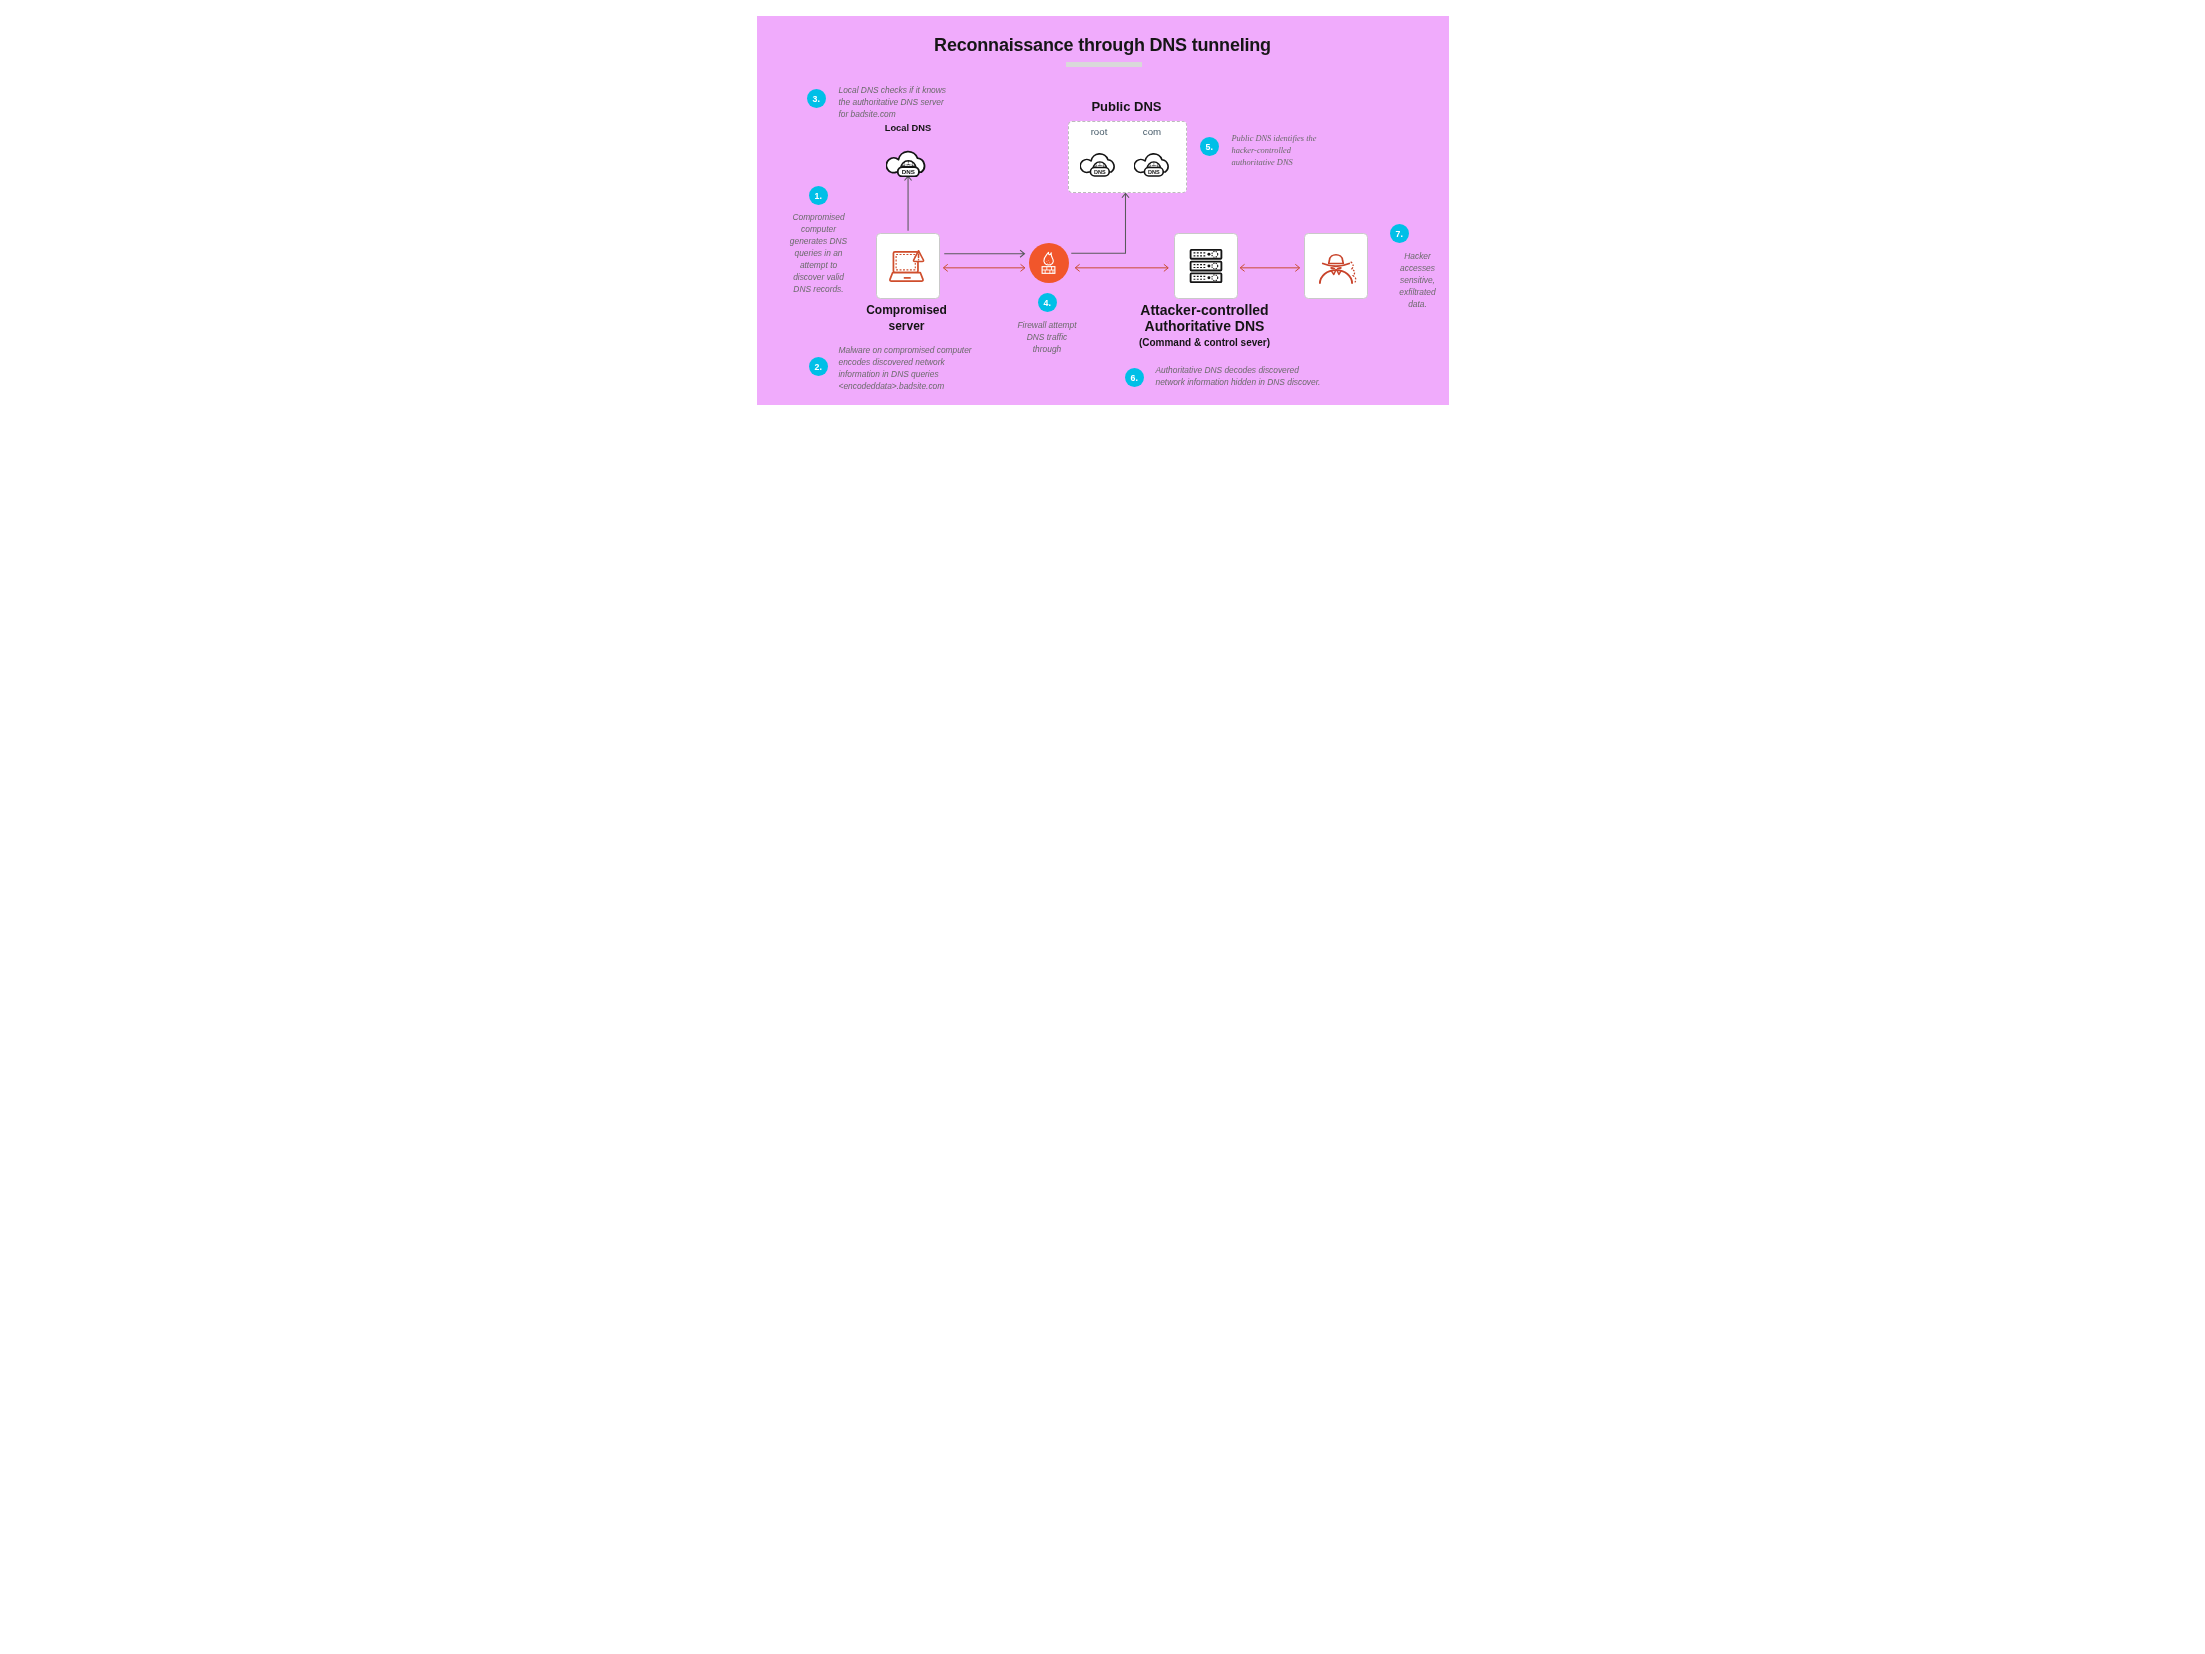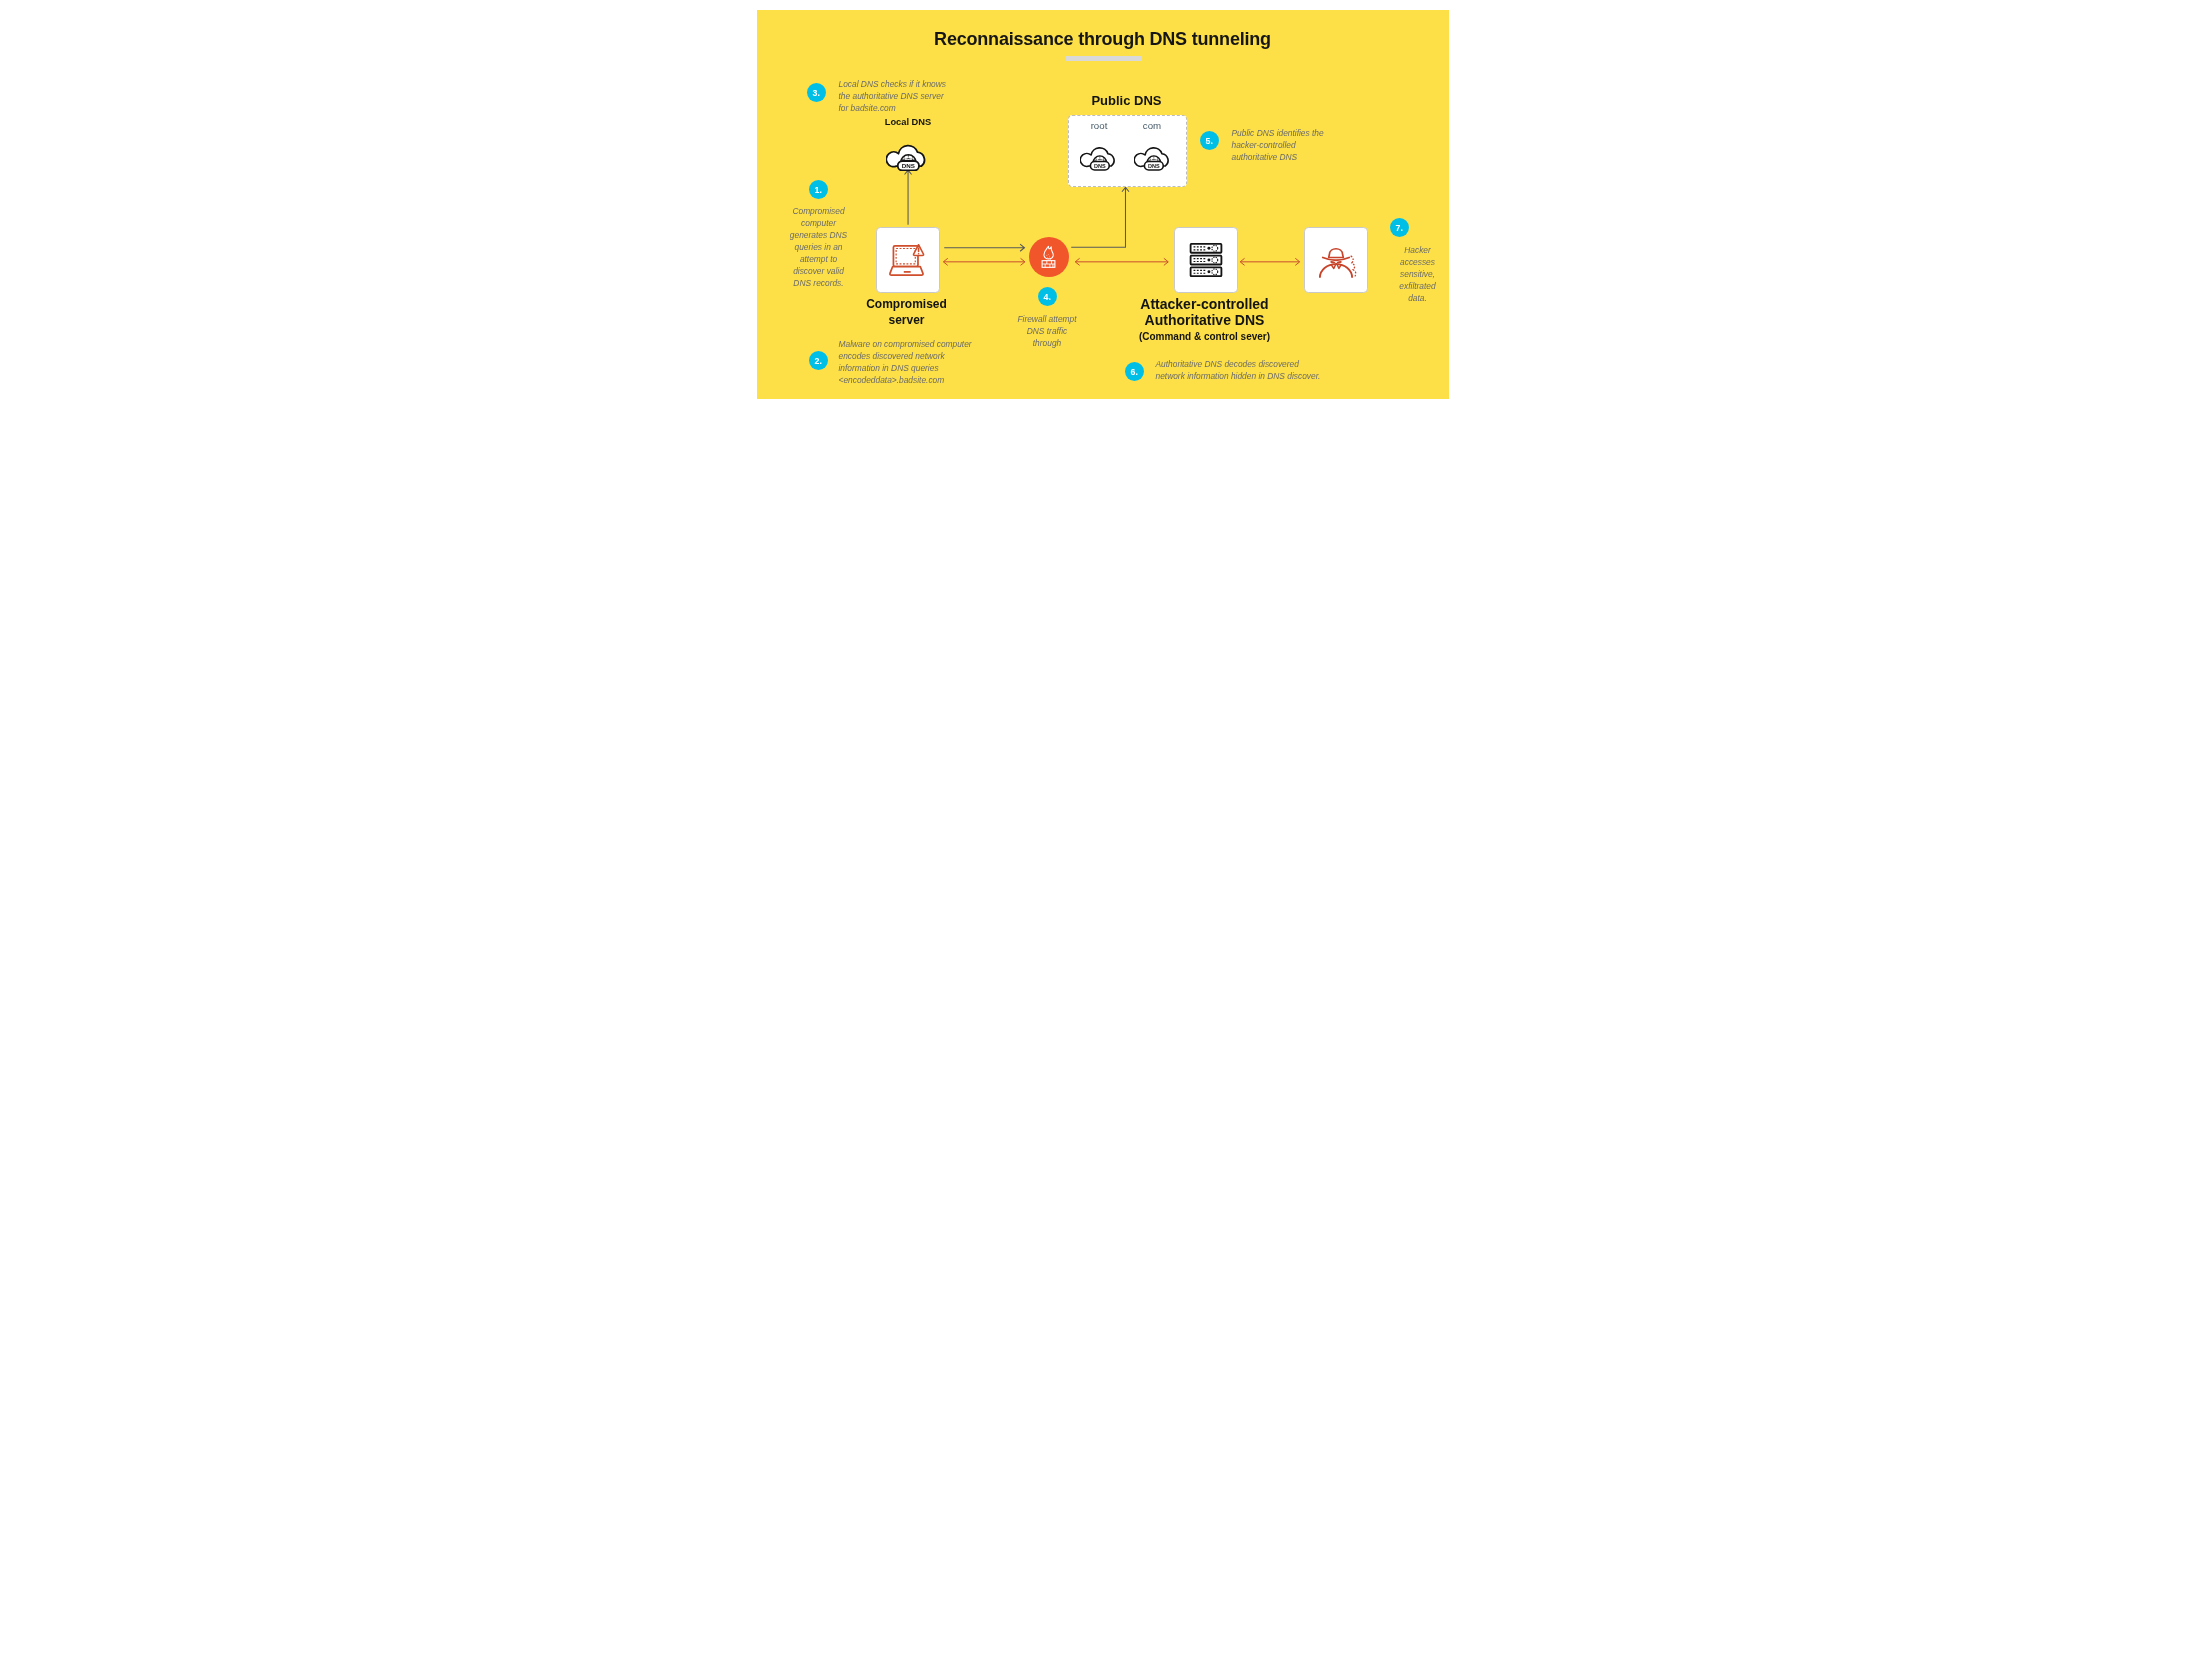--- a/index.html
+++ b/index.html
@@ -1,17 +1,17 @@
 <!DOCTYPE html>
 <html style="font-size:7px"><head>
 <meta charset="utf-8">
 <style>
   html,body{margin:0;padding:0;background:#ffffff;}
   body{font-family:"Liberation Sans", sans-serif;}
-  .canvas{position:relative;width:692px;height:389px;margin:10px auto;background:#fde047;overflow:hidden;}
+  .canvas{position:relative;width:692px;height:389px;margin:16px auto;background:#f0abfc;overflow:hidden;}
   .abs{position:absolute;}
   .title{left:0;right:0;top:18.5px;text-align:center;font-size:18px;font-weight:800;color:#161616;letter-spacing:-0.2px;}
   .title-rule{left:309px;top:46px;width:76px;height:4.9px;background:#d9d9d9;}
   .badge{width:19.4px;height:19.4px;border-radius:50%;background:#00bfe7;color:#fff;font-weight:800;font-size:8.8px;display:flex;align-items:center;justify-content:center;}
   .step-text{font-style:italic;color:#6b6b6b;font-size:8.4px;line-height:12px;white-space:pre-line;}
   .centered{text-align:center;}
   .node-label{font-weight:800;color:#141414;white-space:pre-line;text-align:center;}
   .sub-label{font-weight:700;color:#141414;text-align:center;}
   .node-box{border:0.9px solid #c9c9c9;border-radius:4.4px;background:#fff;display:flex;align-items:center;justify-content:center;}
   .dashed-box{border:0.9px dashed #bcbcbc;border-radius:4.4px;background:#fff;}
@@ -91,21 +91,21 @@
           <path d="M42,57 Q61,51 80,57"></path>
       </g>
       <rect x="32" y="60" width="58" height="26" rx="13" fill="#fff" stroke="#141414" stroke-width="5"></rect>
       <text x="61" y="79" text-anchor="middle" font-size="17" font-weight="bold" fill="#141414">DNS</text>
     </svg>
   </div>
 
   <div class="abs badge" style="left:443px;top:121px;">
     <span>5.</span>
   </div>
-  <div class="abs step-text" style="left:475px;top:117px;width:132px;">Public DNS identifies the
+  <div class="abs step-text" style="left:475px;top:117px;width:132px;font-family:Liberation Serif, serif;">Public DNS identifies the
 hacker-controlled
 authoritative DNS</div>
 
   <div class="abs badge" style="left:52px;top:170px;">
     <span>1.</span>
   </div>
   <div class="abs step-text centered" style="left:20px;top:195px;width:84px;">Compromised
 computer
 generates DNS
 queries in an

